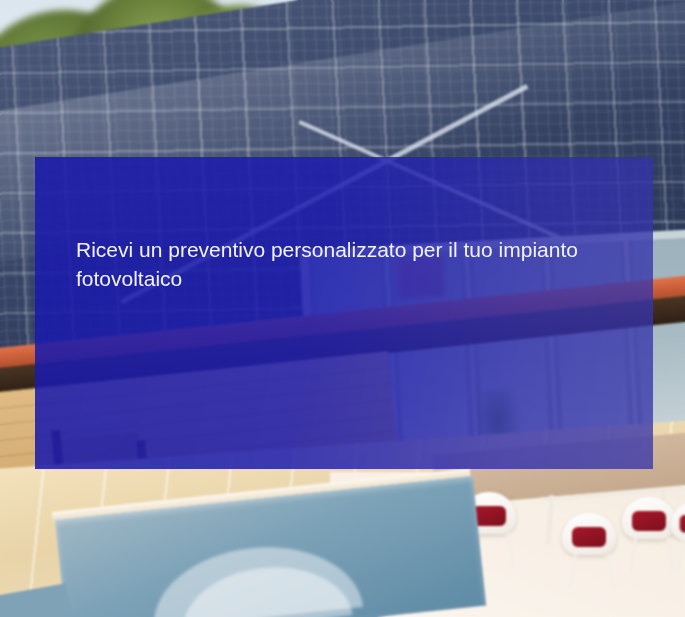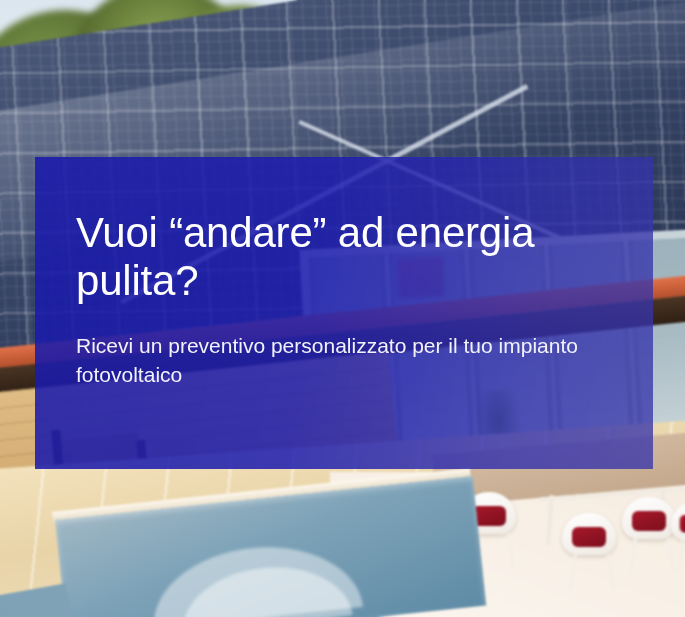--- a/index.html
+++ b/index.html
@@ -457,17 +457,16 @@
     <div class="pool-coping"></div>
     <div class="pool"></div>
     <div class="pool-step s1"></div>
     <div class="pool-step s2"></div>
     <div class="pool-left-edge"></div>
 
     <div class="photo-blur"></div>
   </div>
 
   <div class="overlay-card">
-    <h1 class="hero-title">Vuoi “andare” ad energia pulita?</h1>
     <p class="hero-subtitle">Ricevi un preventivo personalizzato per il tuo impianto fotovoltaico</p>
   </div>
 
 </div>
 
 </body></html>

